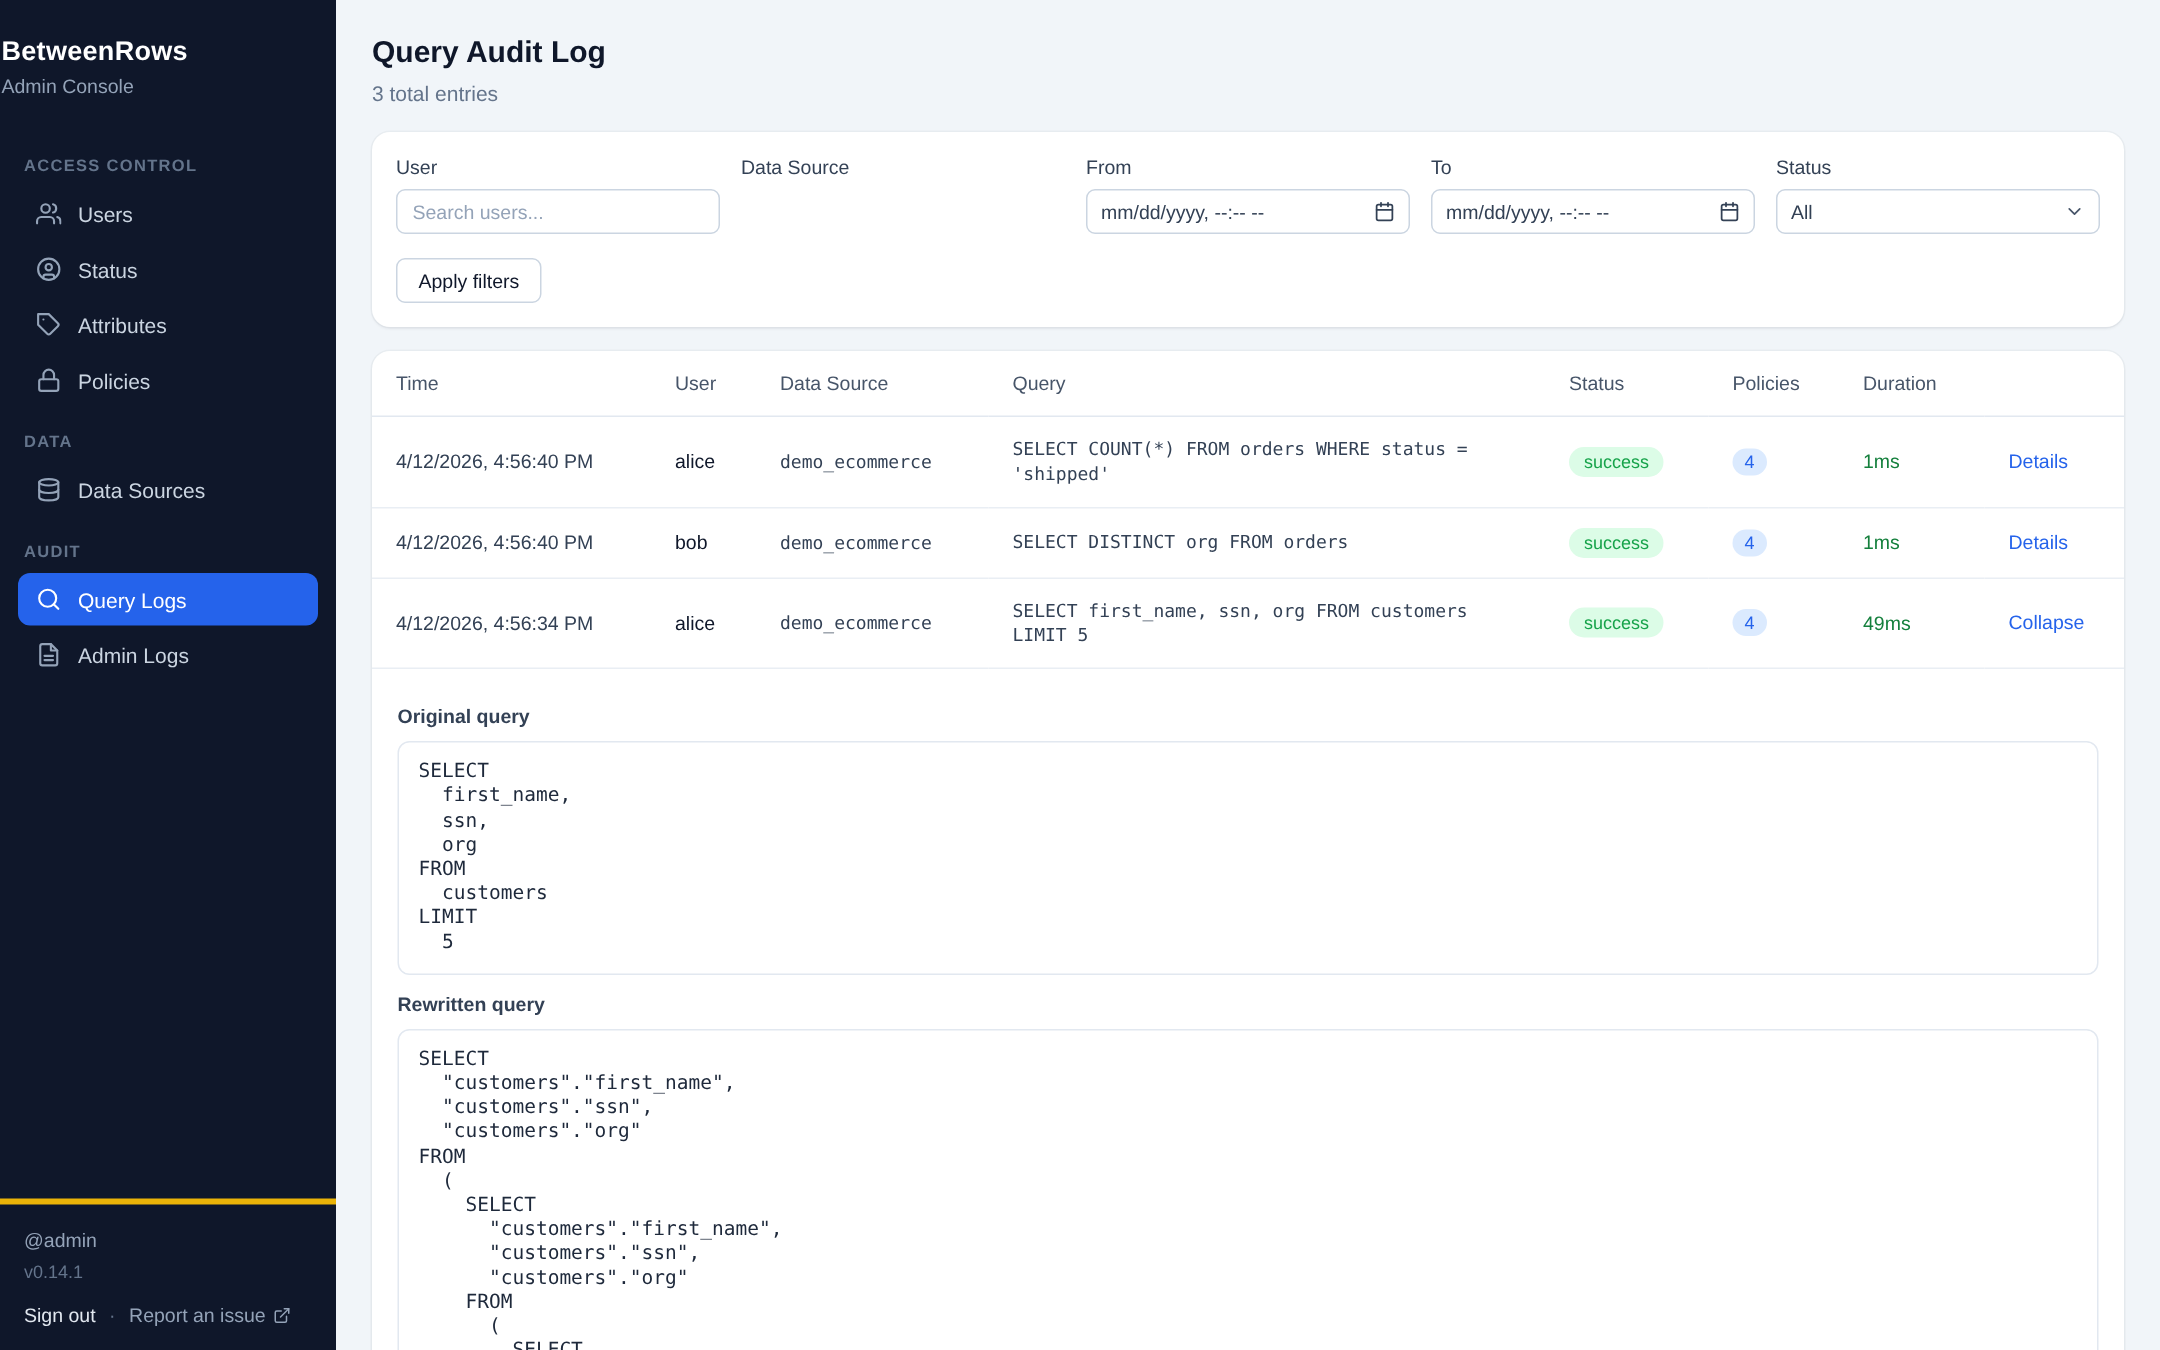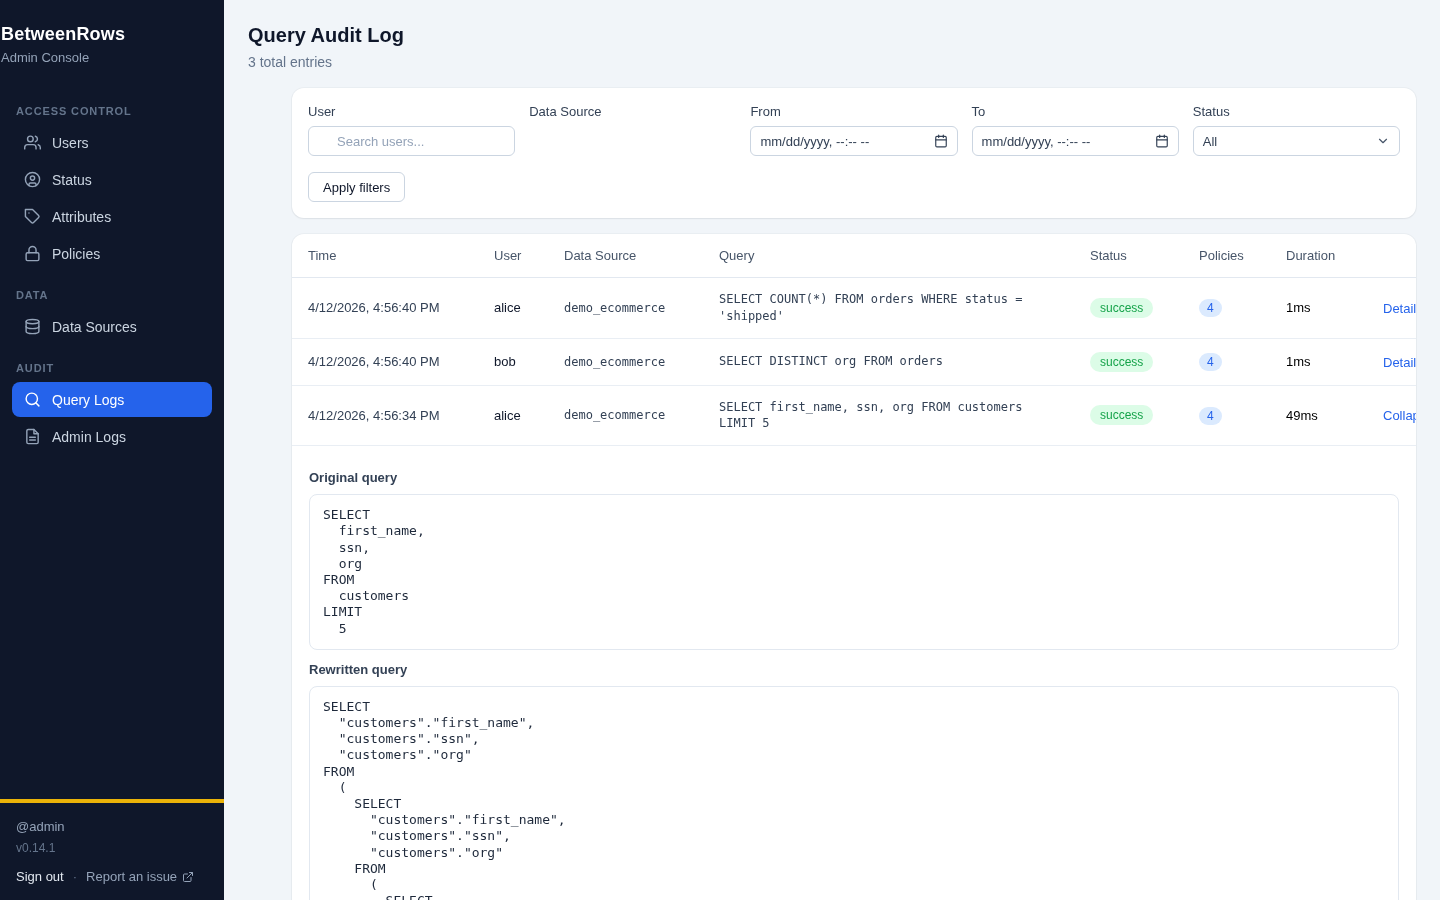--- a/index.html
+++ b/index.html
@@ -41,29 +41,28 @@
   .footer-links .signout { color:#e2e8f0; cursor:pointer; }
   .footer-links .dot { color:#64748b; }
   .footer-links .report { color:#94a3b8; cursor:pointer; display:inline-flex; align-items:center; gap:5px; }
   
   .main { flex:1; padding:24px; overflow:hidden; }
   .page-title { font-size:20px; font-weight:700; color:#0f172a; }
   .page-sub { font-size:14px; color:#64748b; margin-top:7px; }
   .card {
     background:#ffffff; border-radius:12px;
     box-shadow:0 1px 2px rgba(15,23,42,0.06), 0 0 0 1px rgba(15,23,42,0.03);
-    margin-left:44px;
   }
   .filter-card { margin-top:18px; padding:16px; }
   .filter-row { display:flex; gap:14px; }
   .filter-field { flex:1; min-width:0; }
   .filter-label { font-size:13px; font-weight:500; color:#334155; margin-bottom:7px; }
   .text-input {
     width:100%; height:30px; border:1px solid #cbd5e1; border-radius:6px;
-    padding:0 28px; font-size:13px; color:#0f172a; outline:none;
+    padding:0 10px; font-size:13px; color:#0f172a; outline:none;
     font-family:"Liberation Sans", sans-serif; background:#fff;
   }
   .text-input::placeholder { color:#94a3b8; }
   .fake-input {
     width:100%; height:30px; border:1px solid #cbd5e1; border-radius:6px;
     background:#fff; display:flex; align-items:center; justify-content:space-between;
     padding:0 9px; font-size:13px; color:#334155; cursor:pointer;
   }
   .fake-input .icon { display:flex; color:#334155; }
   .select-input .icon { color:#475569; }
@@ -78,21 +77,21 @@
   table { width:100%; border-collapse:collapse; table-layout:fixed; }
   th {
     text-align:left; font-size:13px; font-weight:500; color:#475569;
     padding:14px 16px; border-bottom:1px solid #e2e8f0; white-space:nowrap;
   }
   td { padding:13px 16px; border-bottom:1px solid #e9eef4; vertical-align:middle; }
   .cell-time { font-size:13px; color:#334155; white-space:nowrap; }
   .cell-user { font-size:13px; font-weight:500; color:#0f172a; }
   .cell-mono { font-family:"DejaVu Sans Mono", monospace; font-size:12px; color:#334155; }
   .cell-query { font-family:"DejaVu Sans Mono", monospace; font-size:12px; color:#334155; line-height:1.4; word-wrap:break-word; }
-  .cell-duration { font-size:13px; color:#000000; }
+  .cell-duration { font-size:13px; color:#15803d; }
   .badge-success {
     display:inline-block; background:#dcfce7; color:#16a34a;
     font-size:12px; font-weight:500; padding:3px 10px; border-radius:999px;
   }
   .badge-count {
     display:inline-block; background:#dbeafe; color:#2563eb;
     font-size:12px; font-weight:500; padding:2px 8px; border-radius:999px;
   }
   .link { color:#2563eb; font-size:13px; text-decoration:none; cursor:pointer; }
   

